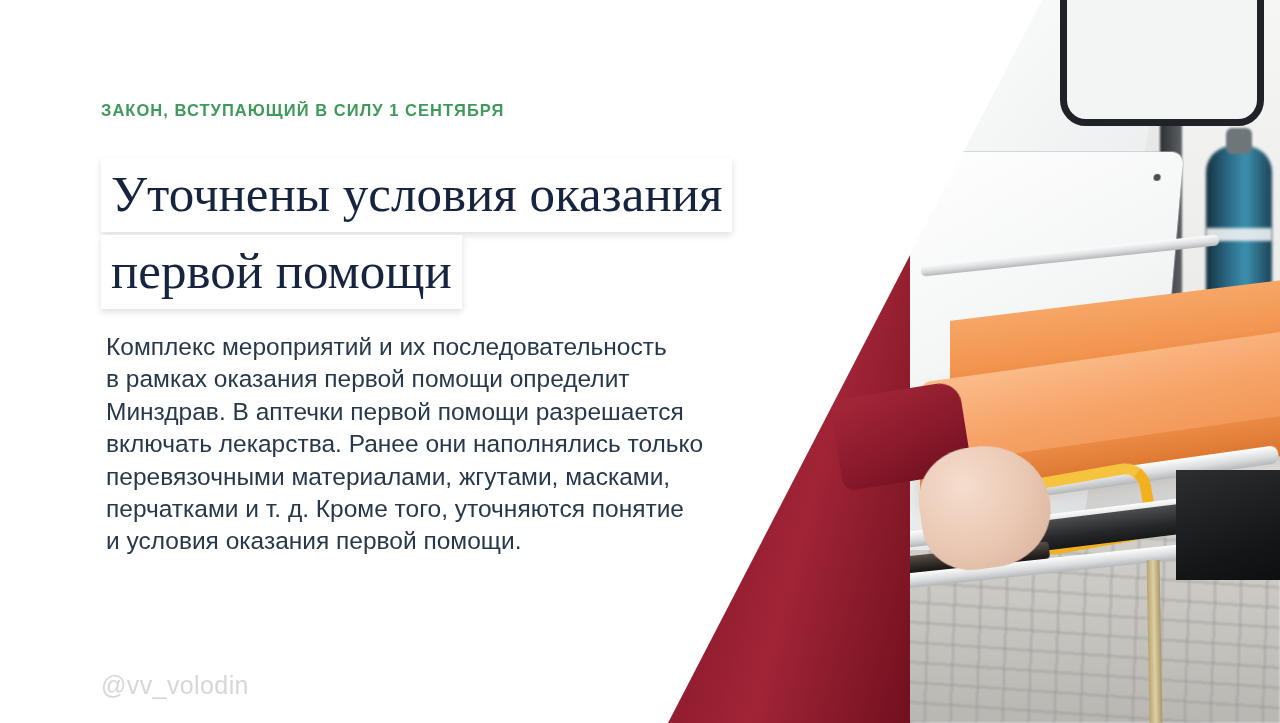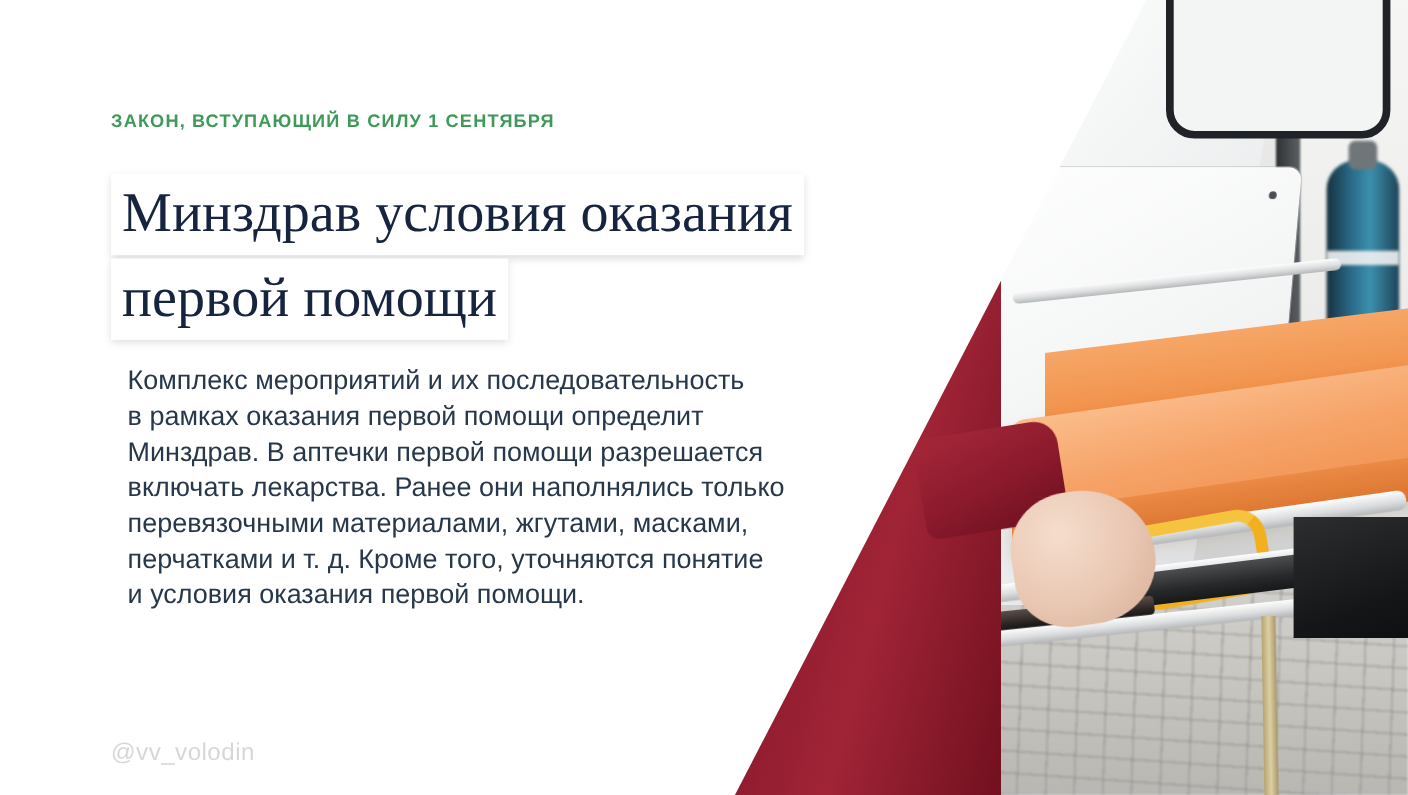--- a/index.html
+++ b/index.html
@@ -277,33 +277,33 @@
     font-size: 51px;
     line-height: 1.0;
     padding: 11px 10px 12px 10px;
     box-shadow: 0 3px 7px rgba(0,0,0,.13);
     white-space: nowrap;
   }
   .title-line + .title-line { margin-top: 3px; }
 
   .body-text {
     position: absolute;
-    left: 116px;
+    left: 106px;
     top: 331px;
     width: 720px;
     color: #27384a;
     font-size: 24.5px;
     line-height: 32.4px;
     white-space: pre-line;
   }
   .watermark {
     position: absolute;
     left: 101px;
     top: 671px;
-    font-size: 22px;
+    font-size: 25px;
     color: #d5d7d9;
     letter-spacing: .4px;
     white-space: nowrap;
   }
 </style>
 </head>
 <body>
 
 <div id="slide">
 
@@ -349,21 +349,21 @@
       <div class="ph-sleeve"></div>
       <div class="ph-sleeve-cuff"></div>
       <div class="ph-hand"></div>
 
     </div>
   </div>
 
   <div class="eyebrow">ЗАКОН, ВСТУПАЮЩИЙ В СИЛУ 1 СЕНТЯБРЯ</div>
 
   <div class="title">
-    <span class="title-line">Минздрав условия оказания</span>
+    <span class="title-line">Уточнены условия оказания</span>
     <span class="title-line">первой помощи</span>
   </div>
 
   <div class="body-text">Комплекс мероприятий и их последовательность
 в рамках оказания первой помощи определит
 Минздрав. В аптечки первой помощи разрешается
 включать лекарства. Ранее они наполнялись только
 перевязочными материалами, жгутами, масками,
 перчатками и т. д. Кроме того, уточняются понятие
 и условия оказания первой помощи.</div>

